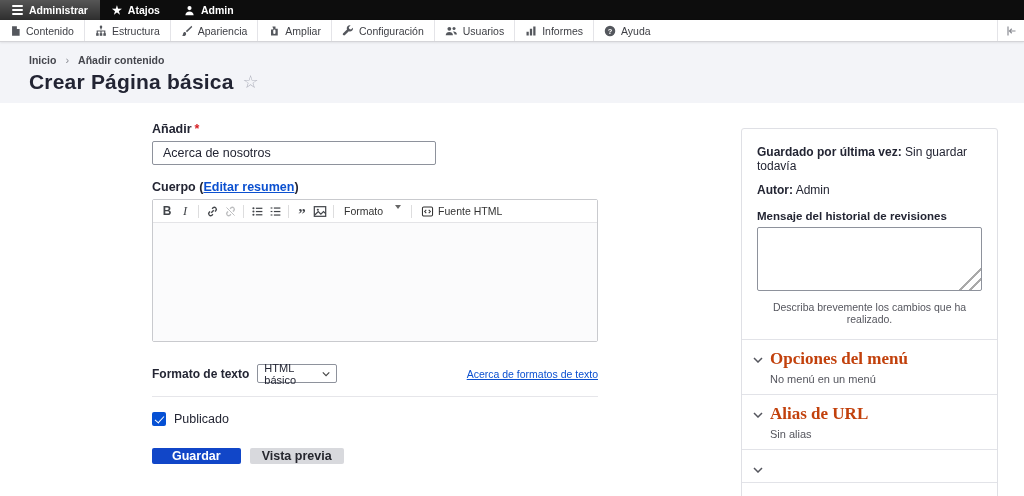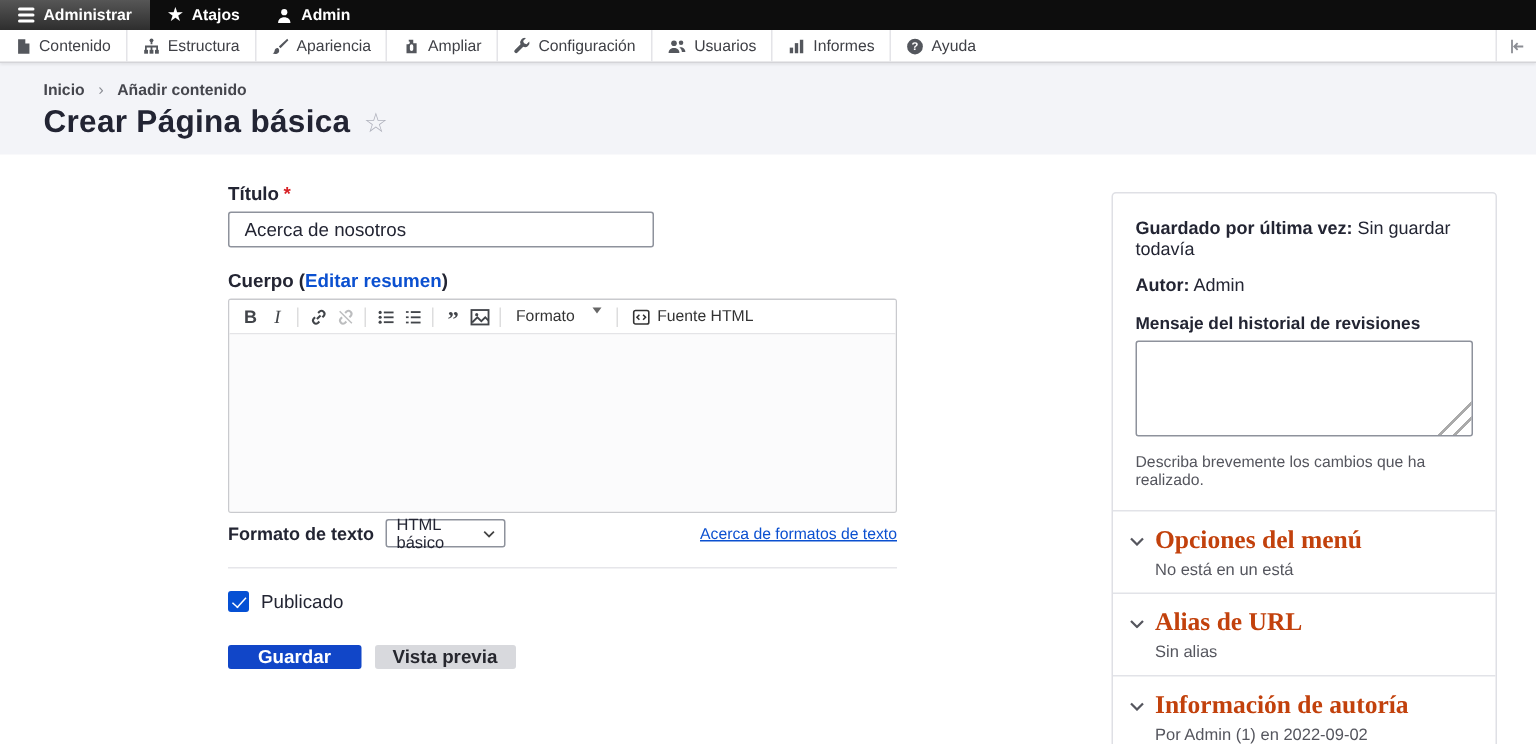--- a/index.html
+++ b/index.html
@@ -28,36 +28,36 @@
   .page-title-row { display:flex; align-items:center; gap:9px; margin-top:4px; }
   .page-title { font-size:21px; font-weight:bold; color:#222433; letter-spacing:.2px; }
   .fav-star { font-size:18px; color:#b0b2bd; cursor:pointer; line-height:1; }
 
   
   .form-col { position:absolute; left:152px; top:122px; width:446px; }
   .field-label { font-size:12.5px; font-weight:bold; color:#232533; }
   .req { color:#d72025; margin-left:3px; font-weight:bold; }
   .title-input { display:block; margin-top:5px; width:284px; height:24px; border:1px solid #8e929c; border-radius:2px; padding:0 10px; font-size:12.5px; font-family:"Liberation Sans",sans-serif; color:#232533; }
   .cuerpo-row { margin-top:15px; font-size:12.5px; font-weight:bold; }
-  .cuerpo-row a { color:#0b50d0; cursor:pointer; }
+  .cuerpo-row a { color:#0b50d0; text-decoration:underline; cursor:pointer; }
 
   .editor { margin-top:5px; border:1px solid #c9cace; border-radius:2px; }
   .ed-toolbar { height:23px; display:flex; align-items:center; padding:0 5px; border-bottom:1px solid #e4e4e7; background:#fff; }
   .ed-btn { display:flex; align-items:center; justify-content:center; min-width:18px; height:18px; cursor:pointer; color:#42454a; }
   .ed-btn.bold { font-weight:bold; font-size:12px; }
   .ed-btn.italic { font-style:italic; font-family:"Liberation Serif",serif; font-size:12.5px; }
   .ed-btn.disabled { opacity:.35; }
   .ed-sep { width:1px; height:13px; background:#ddddde; margin:0 4px; }
   .ed-quote { font-family:"Liberation Serif",serif; font-weight:bold; font-size:15px; line-height:10px; padding-top:6px; }
   .ed-format { display:flex; align-items:flex-start; gap:12px; font-size:10.5px; color:#333; padding:0 6px; cursor:pointer; }
   .caret-down { width:0; height:0; border-left:3px solid transparent; border-right:3px solid transparent; border-top:4px solid #666; }
   .ed-source { display:flex; align-items:center; gap:4px; font-size:10.5px; color:#333; padding:0 5px; cursor:pointer; }
   .ed-content { height:118px; background:#fbfbfc; cursor:text; }
 
-  .format-row { margin-top:4px; display:flex; align-items:center; font-size:11.5px; }
+  .format-row { margin-top:22px; display:flex; align-items:center; font-size:11.5px; }
   .format-label { font-weight:bold; font-size:12px; }
   .format-select { margin-left:8px; width:80px; height:19px; border:1px solid #8e929c; border-radius:2px; display:flex; align-items:center; justify-content:space-between; padding:0 6px; font-size:11px; cursor:pointer; background:#fff; }
   .about-link { margin-left:auto; font-size:10.5px; color:#0b50d0; text-decoration:underline; cursor:pointer; }
 
   .divider { margin-top:13px; height:1px; background:#e6e6ea; }
 
   .pub-row { margin-top:15px; display:flex; align-items:center; }
   .checkbox { width:14px; height:14px; background:#0550d4; border-radius:2px; position:relative; cursor:pointer; }
   .checkbox::after { content:""; position:absolute; left:4.5px; top:1.5px; width:4px; height:8px; border-right:1.8px solid #fff; border-bottom:1.8px solid #fff; transform:rotate(42deg); }
   .pub-label { margin-left:8px; font-size:12.5px; cursor:pointer; }
@@ -67,21 +67,21 @@
   .btn.primary { background:#1146c8; color:#fff; }
   .btn.secondary { background:#d8d9dd; color:#26272e; padding:0 12px; }
 
   
   .sidebar { position:absolute; left:741px; top:128px; width:257px; border:1px solid #dfe0e5; border-radius:3px; background:#fff; }
   .sb-top { padding:16px 15px 14px 15px; }
   .sb-line { font-size:12px; margin-bottom:10px; }
   .sb-line b { font-weight:bold; }
   .sb-label { font-size:11.5px; font-weight:bold; margin:13px 0 5px; }
   .sb-textarea { width:100%; height:64px; border:1px solid #8e929c; border-radius:2px; resize:none; font-family:"Liberation Sans",sans-serif; font-size:12px; padding:4px 6px; position:relative; background:linear-gradient(135deg, transparent 0 92%, #aaa 92% 93%, transparent 93% 95.5%, #aaa 95.5% 96.5%, transparent 96.5%) no-repeat; }
-  .sb-help { font-size:10.5px; color:#55565e; margin-top:6px; }
+  .sb-help { font-size:10.5px; color:#55565e; margin-top:6px;text-align:center; }
   .sb-section { border-top:1px solid #e2e3e8; padding:9px 14px 9px 11px; display:flex; gap:7px; cursor:pointer; }
   .sb-chev { margin-top:8px; color:#55565e; flex:0 0 auto; }
   .sb-sec-title { font-size:17px; font-weight:bold; color:#c2410c;font-family:Liberation Serif, serif; }
   .sb-sec-sub { font-size:11px; color:#55565e; margin-top:4px; }
 </style>
 </head>
 <body>
 
 <div class="adminbar">
   <div class="admin-tab active">
@@ -178,21 +178,21 @@
     <a>Añadir contenido</a>
   </div>
   <div class="page-title-row">
     <h1 class="page-title">Crear Página básica</h1>
     <span class="fav-star">☆</span>
   </div>
 </div>
 
 <div class="form-col">
   <div class="field-label">
-    <span>Título</span><span class="req">*</span>
+    <span>Añadir</span><span class="req">*</span>
   </div>
   <input class="title-input" type="text" value="Acerca de nosotros" style="">
 
   <div class="cuerpo-row">
     <span>Cuerpo</span>
     <span>(</span><a>Editar resumen</a><span>)</span>
   </div>
 
   <div class="editor">
     <div class="ed-toolbar">
@@ -292,38 +292,34 @@
     <textarea class="sb-textarea" style=""></textarea>
     <div class="sb-help">Describa brevemente los cambios que ha realizado.</div>
   </div>
 
   <div class="sb-section">
     <svg class="sb-chev" width="10" height="6" viewBox="0 0 10 6" fill="none" stroke="currentColor" stroke-width="1.5">
         <path d="M1 1l4 4 4-4"></path>
       </svg>
     <div>
       <div class="sb-sec-title">Opciones del menú</div>
-      <div class="sb-sec-sub">No está en un está</div>
+      <div class="sb-sec-sub">No menú en un menú</div>
     </div>
   </div>
   <div class="sb-section">
     <svg class="sb-chev" width="10" height="6" viewBox="0 0 10 6" fill="none" stroke="currentColor" stroke-width="1.5">
         <path d="M1 1l4 4 4-4"></path>
       </svg>
     <div>
       <div class="sb-sec-title">Alias de URL</div>
       <div class="sb-sec-sub">Sin alias</div>
     </div>
   </div>
   <div class="sb-section">
     <svg class="sb-chev" width="10" height="6" viewBox="0 0 10 6" fill="none" stroke="currentColor" stroke-width="1.5">
         <path d="M1 1l4 4 4-4"></path>
       </svg>
-    <div>
-      <div class="sb-sec-title">Información de autoría</div>
-      <div class="sb-sec-sub">Por Admin (1) en 2022-09-02</div>
-    </div>
   </div>
   <div class="sb-section">
     
     
   </div>
 </div>
 
 </body></html>

